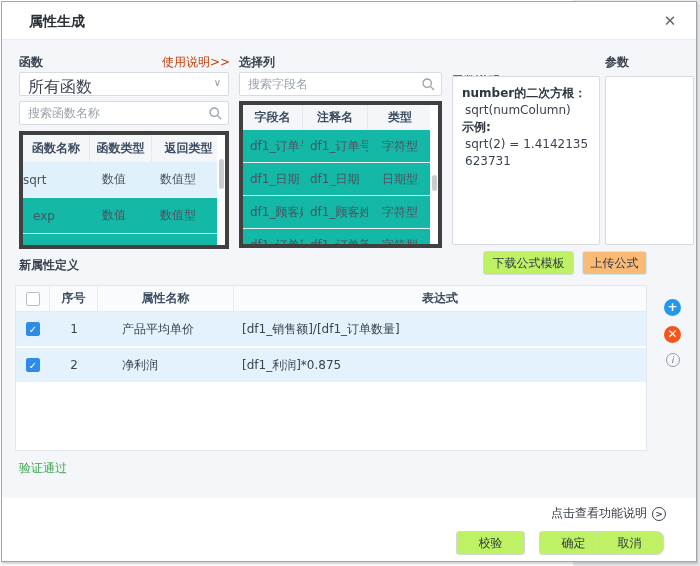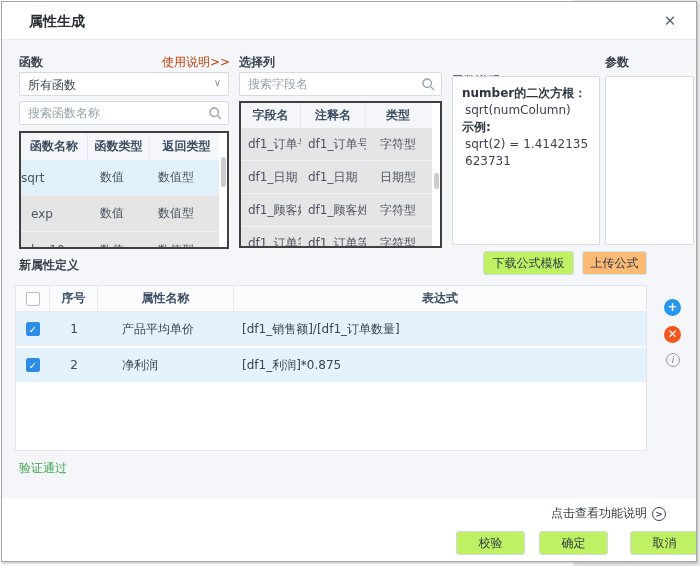--- a/index.html
+++ b/index.html
@@ -13,30 +13,30 @@
   .dlg-title { position:absolute; left:27px; top:11px; font-size:14px; font-weight:bold; color:#2b2f36; }
   .close-btn { position:absolute; right:16px; top:9px; width:20px; height:20px; font-size:15px; color:#5f6672;
                text-align:center; line-height:20px; cursor:pointer; }
 
   
   .dlg-body { position:absolute; left:0; top:38px; width:100%; height:458px; background:#f4f6f9; }
   .sec-label { position:absolute; font-size:12px; font-weight:600; color:#38424e; }
 
   .box { background:#fff; border:1px solid #d7dbe0; border-radius:2px; position:absolute; }
   .select-box { left:17px; top:32px; width:210px; height:24px; }
-  .select-box .val { position:absolute; left:8px; top:4px; font-size:12px; color:#3a4350; }
+  .select-box .val { position:absolute; left:8px; top:4px; font-size:16px; color:#3a4350; }
   .select-box .chev { position:absolute; right:7px; top:4px; font-size:10px; color:#8a939e; }
   .search-box { height:24px; }
   .search-box input { position:absolute; left:8px; top:1px; width:78%; height:20px; border:0; outline:0;
                       font-size:12px; color:#3a4350; font-family:inherit; background:transparent; }
   .search-box input::placeholder { color:#9aa3ad; }
   .search-ic { position:absolute; right:6px; top:5px; width:13px; height:13px; }
 
   
-  .mtable { position:absolute; background:#e5e5e5; border:2px solid #404040; overflow:hidden; }
+  .mtable { position:absolute; background:#14b8a6; border:4px solid #404040; overflow:hidden; }
   .mrow { display:flex; width:100%; }
   .mhead { background:#f4f6f9; color:#3c4d61; font-weight:600; }
   .mcell { font-size:12px; color:#4a5360; overflow:hidden; white-space:nowrap; flex:none; display:flex; align-items:center; }
   .mhead .mcell { justify-content:center; color:#3c4d61; }
   .vline { border-right:1px solid #e6e9ed; }
   .hl { background:#e1f1fc; }
   .rb { border-bottom:1px solid #eef1f4; }
   .scroll-strip { position:absolute; top:0; right:0; width:8px; height:100%; background:#fff; }
   .thumb { position:absolute; right:1px; width:5px; border-radius:3px; background:#c9cdd2; }
 
@@ -227,17 +227,17 @@
     <div class="valid-link">验证通过</div>
   </div>
 
   <div class="dlg-footer">
     <div class="help-row">
       <span>点击查看功能说明</span>
       <span class="circ-arrow">&gt;</span>
     </div>
     <div class="btn f-btn" style="left:454px;">校验</div>
     <div class="btn f-btn" style="left:537px;">确定</div>
-    <div class="btn f-btn" style="left:628px;">取消</div>
+    <div class="btn f-btn" style="left:593px;border-radius:7px;">取消</div>
   </div>
 
 </div>
 </div>
 
 </body></html>

